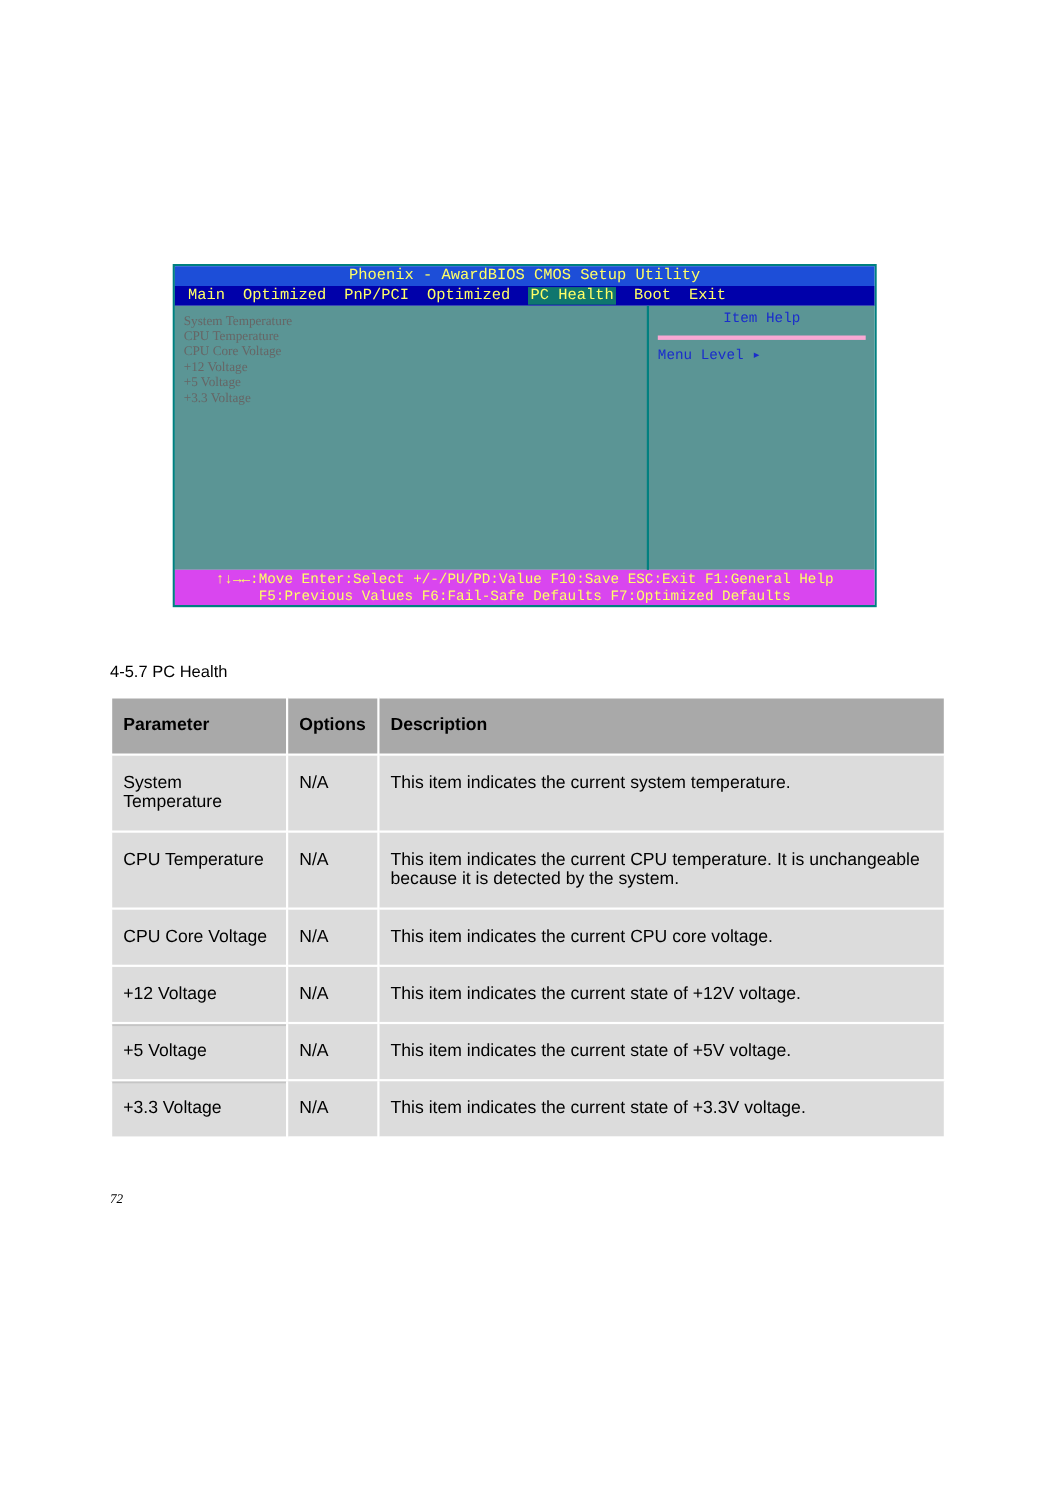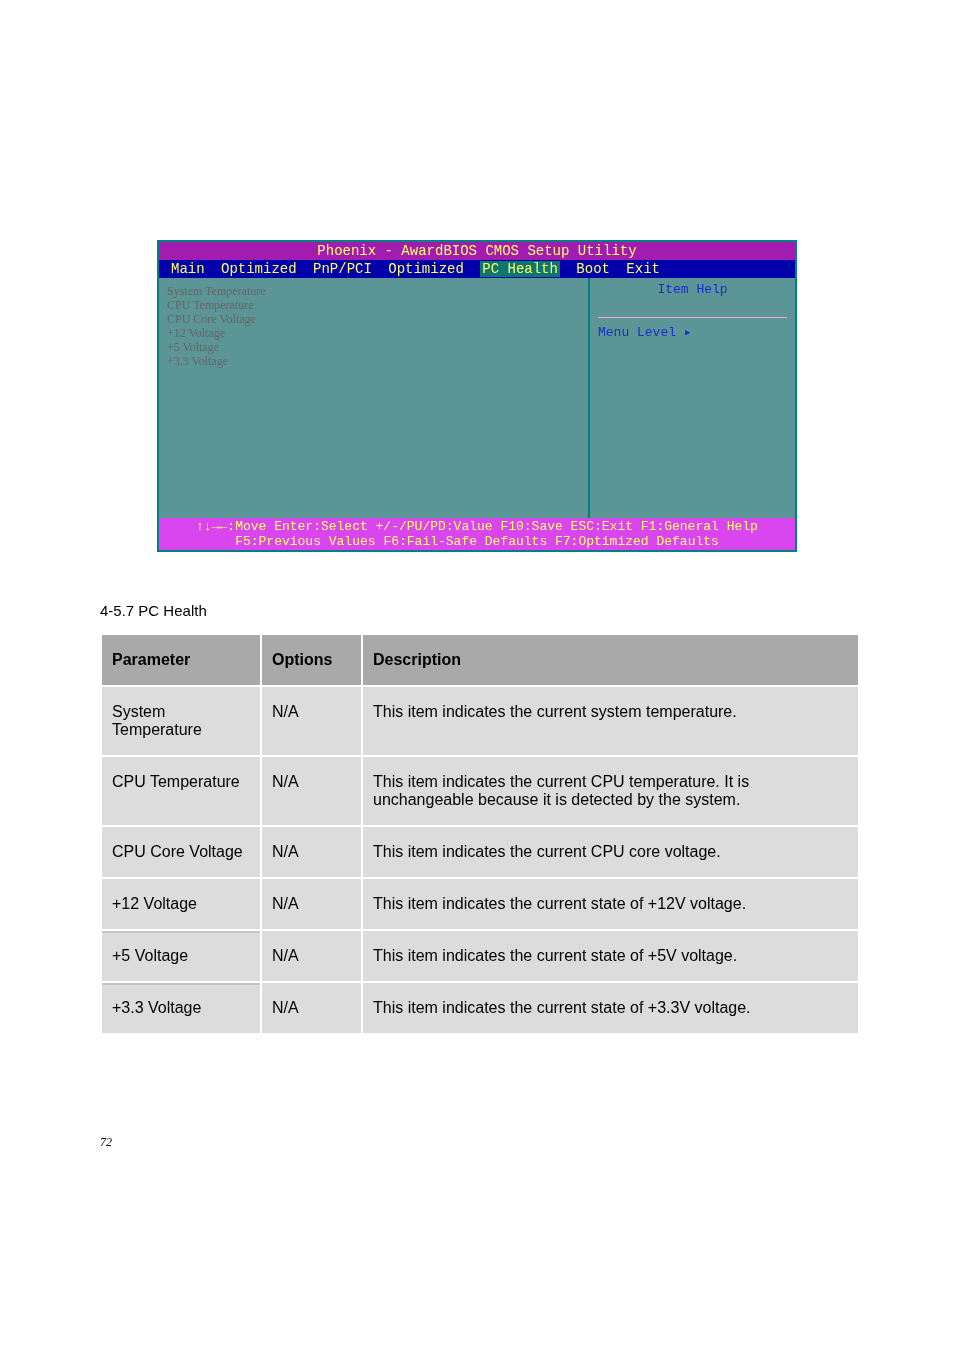--- a/index.html
+++ b/index.html
@@ -17,21 +17,21 @@
     padding: 60px 70px 40px 70px;
   }
   .bios-shot {
     width: 640px;
     margin: 180px auto 30px auto;
     font-family: "Courier New", monospace;
     font-size: 14px;
     border: 2px solid #008080;
   }
   .bios-title {
-    background: #a21caf;
+    background: #1d4ed8;
     color: #ffff66;
     text-align: center;
     height: 18px;
     line-height: 18px;
   }
   .bios-tabs {
     background: #0000aa;
     color: #ffff66;
     height: 18px;
     line-height: 18px;
@@ -53,22 +53,22 @@
     font-family: Georgia, serif;
     font-size:12px;
     line-height:14px;
   }
   .bios-right {
     width: 205px;
     color:#1a2dcc;
     padding:4px 8px;
     font-size:13px;
   }
-  .bios-right .help { text-align:center; margin-bottom:20px; }
-  .bios-right .level { border-top:1px solid #f9a8d4; padding-top:6px;}
+  .bios-right .help { text-align:center; margin-bottom:8px; }
+  .bios-right .level { border-top:4px solid #f9a8d4; padding-top:6px;}
   .bios-footer {
     background:#d946ef;
     color:#ffff66;
     font-size:13px;
     padding:1px 4px;
     line-height:15px;
     text-align:center;
   }
   .section-heading {
     font-family: Arial, Helvetica, sans-serif;
@@ -91,28 +91,28 @@
   }
   table.bios-table thead th {
     background:#a9a9a9;
     font-weight: bold;
     color:#000;
   }
   table.bios-table tbody td {
     background:#dcdcdc;
   }
   table.bios-table tbody td.param { width:160px; }
-  table.bios-table tbody td.opts  { width:101px; }
+  table.bios-table tbody td.opts  { width:83px; }
   table.bios-table tbody tr.half-top td:first-child {
      background: linear-gradient(to bottom, #c5c5c5 0, #c5c5c5 2px, #dcdcdc 2px);
   }
   .pagenum {
     font-style: italic;
     font-size: 12px;
-    margin-top: 100px;
+    margin-top: 48px;
     margin-left: 30px;
   }
   .bios-left .gray-item { color:#666; }
 </style>
 </head>
 <body>
 
 <div class="page">
 
   <div class="bios-shot">

